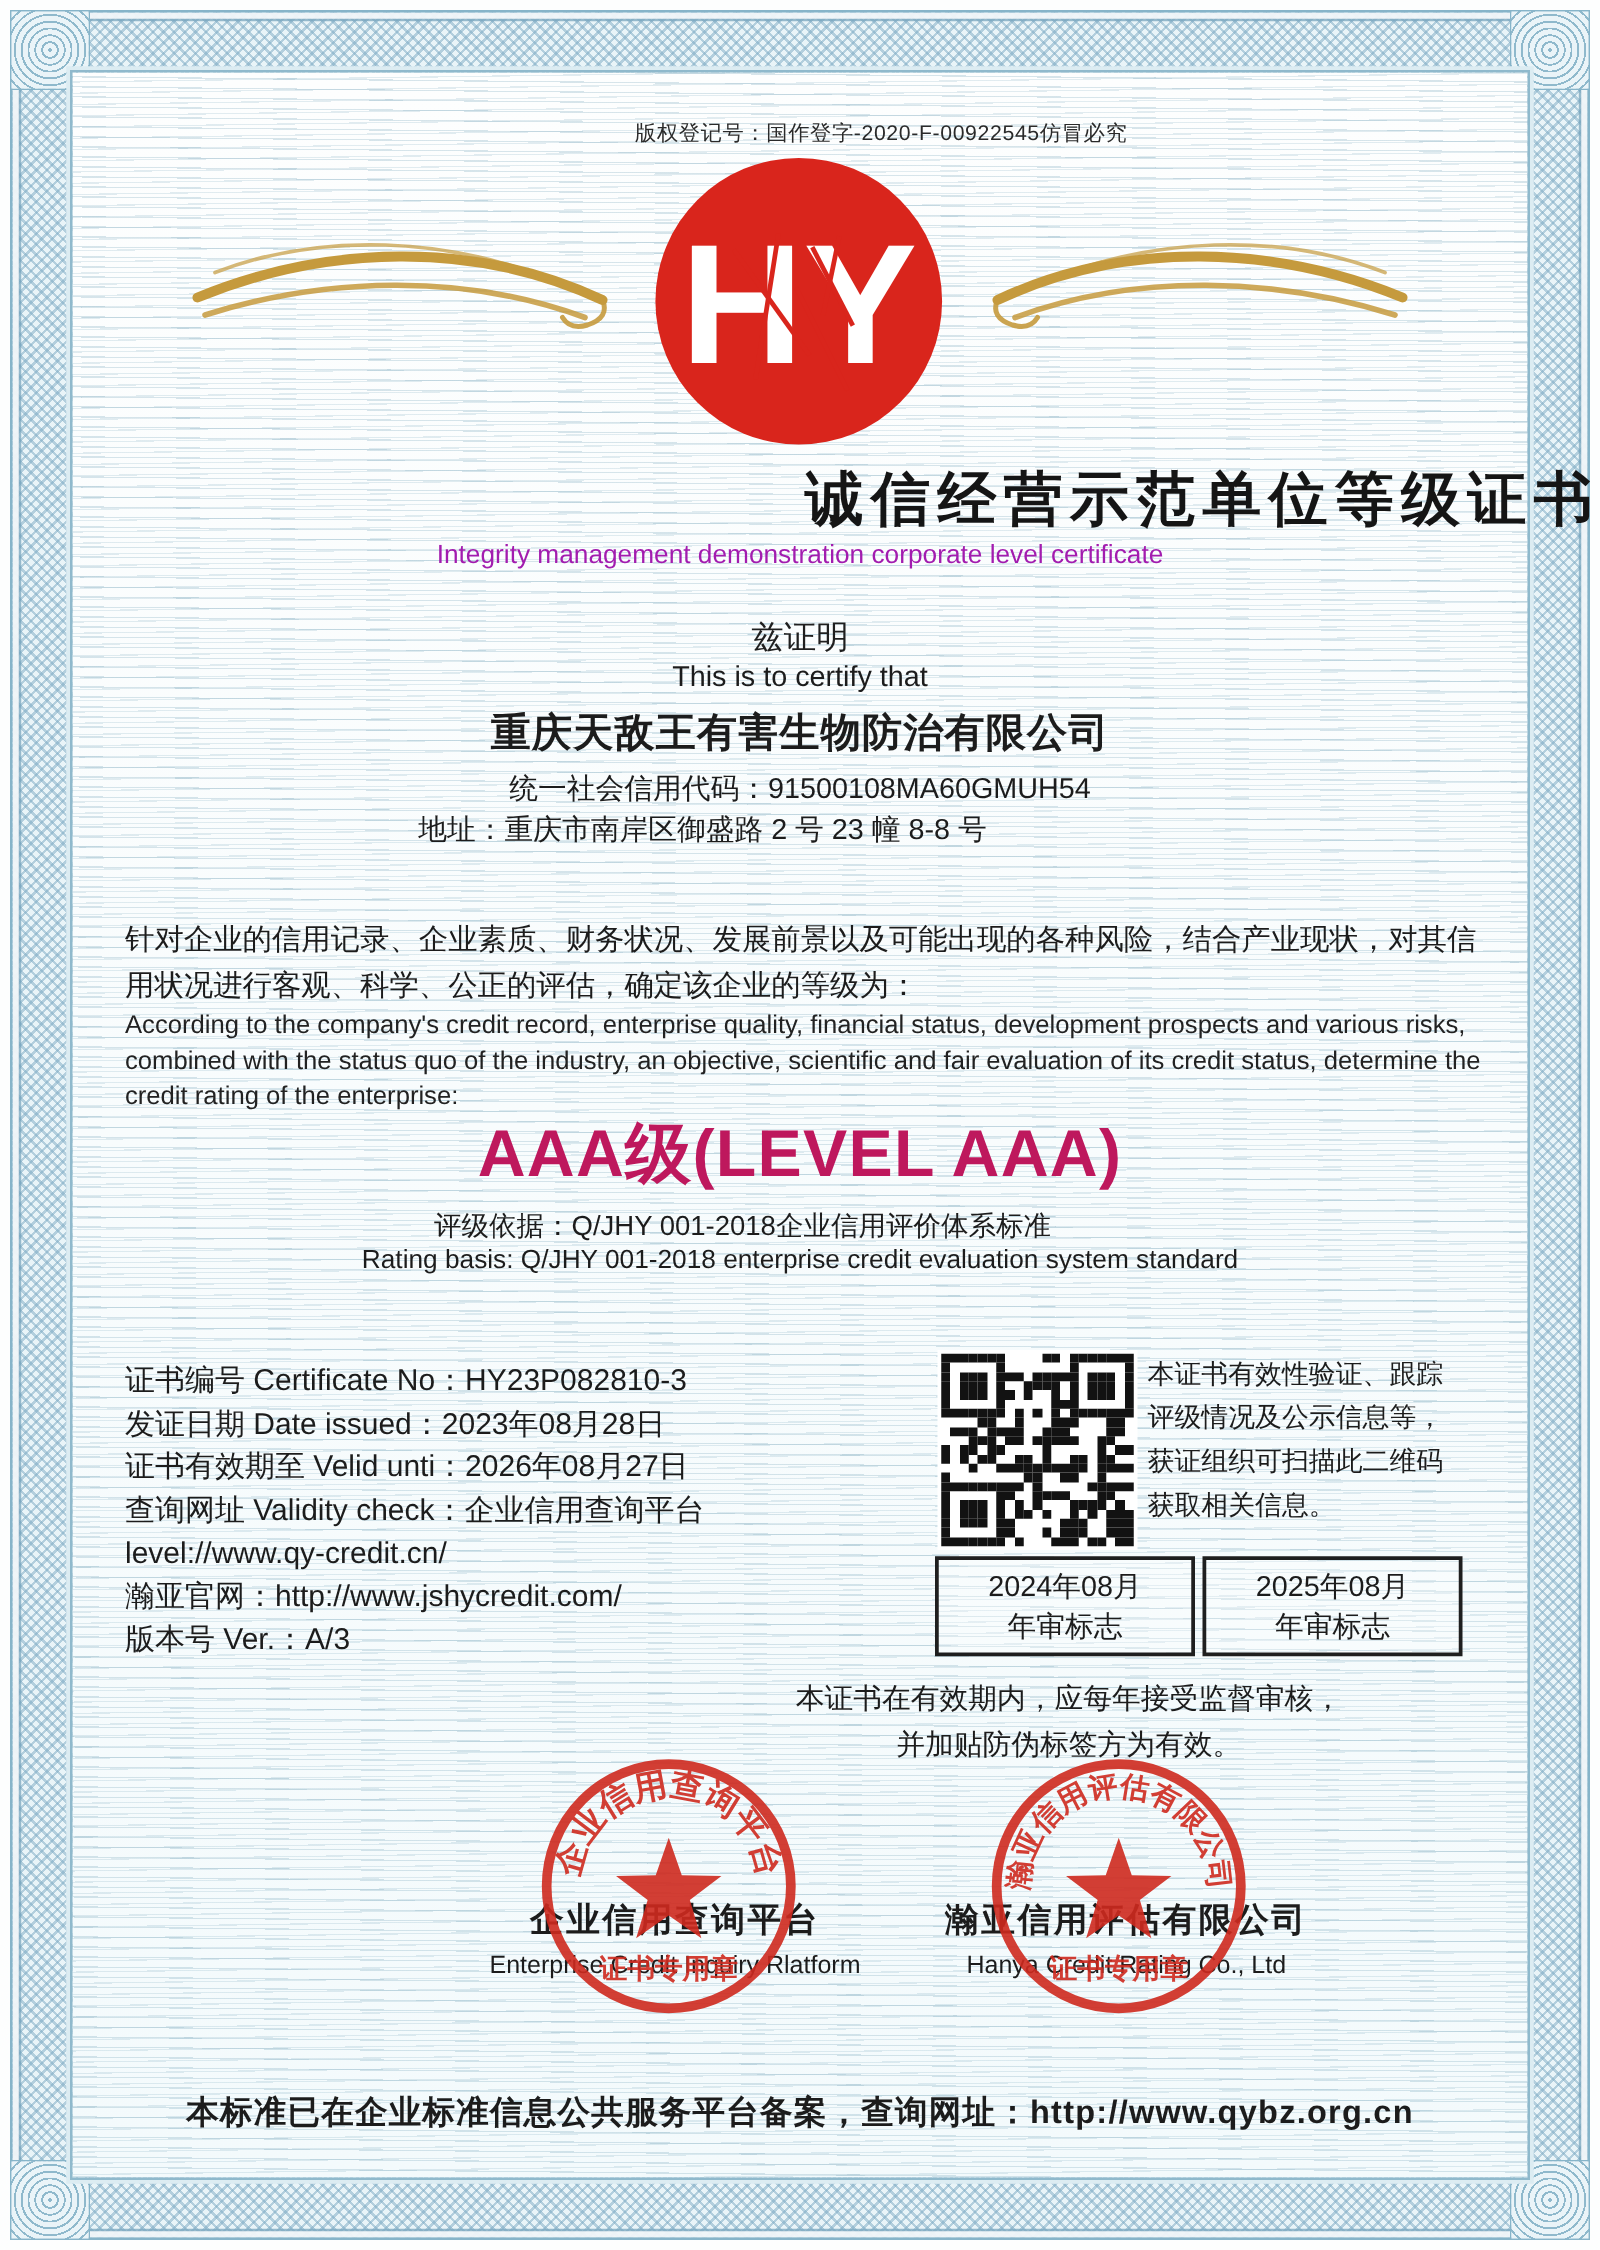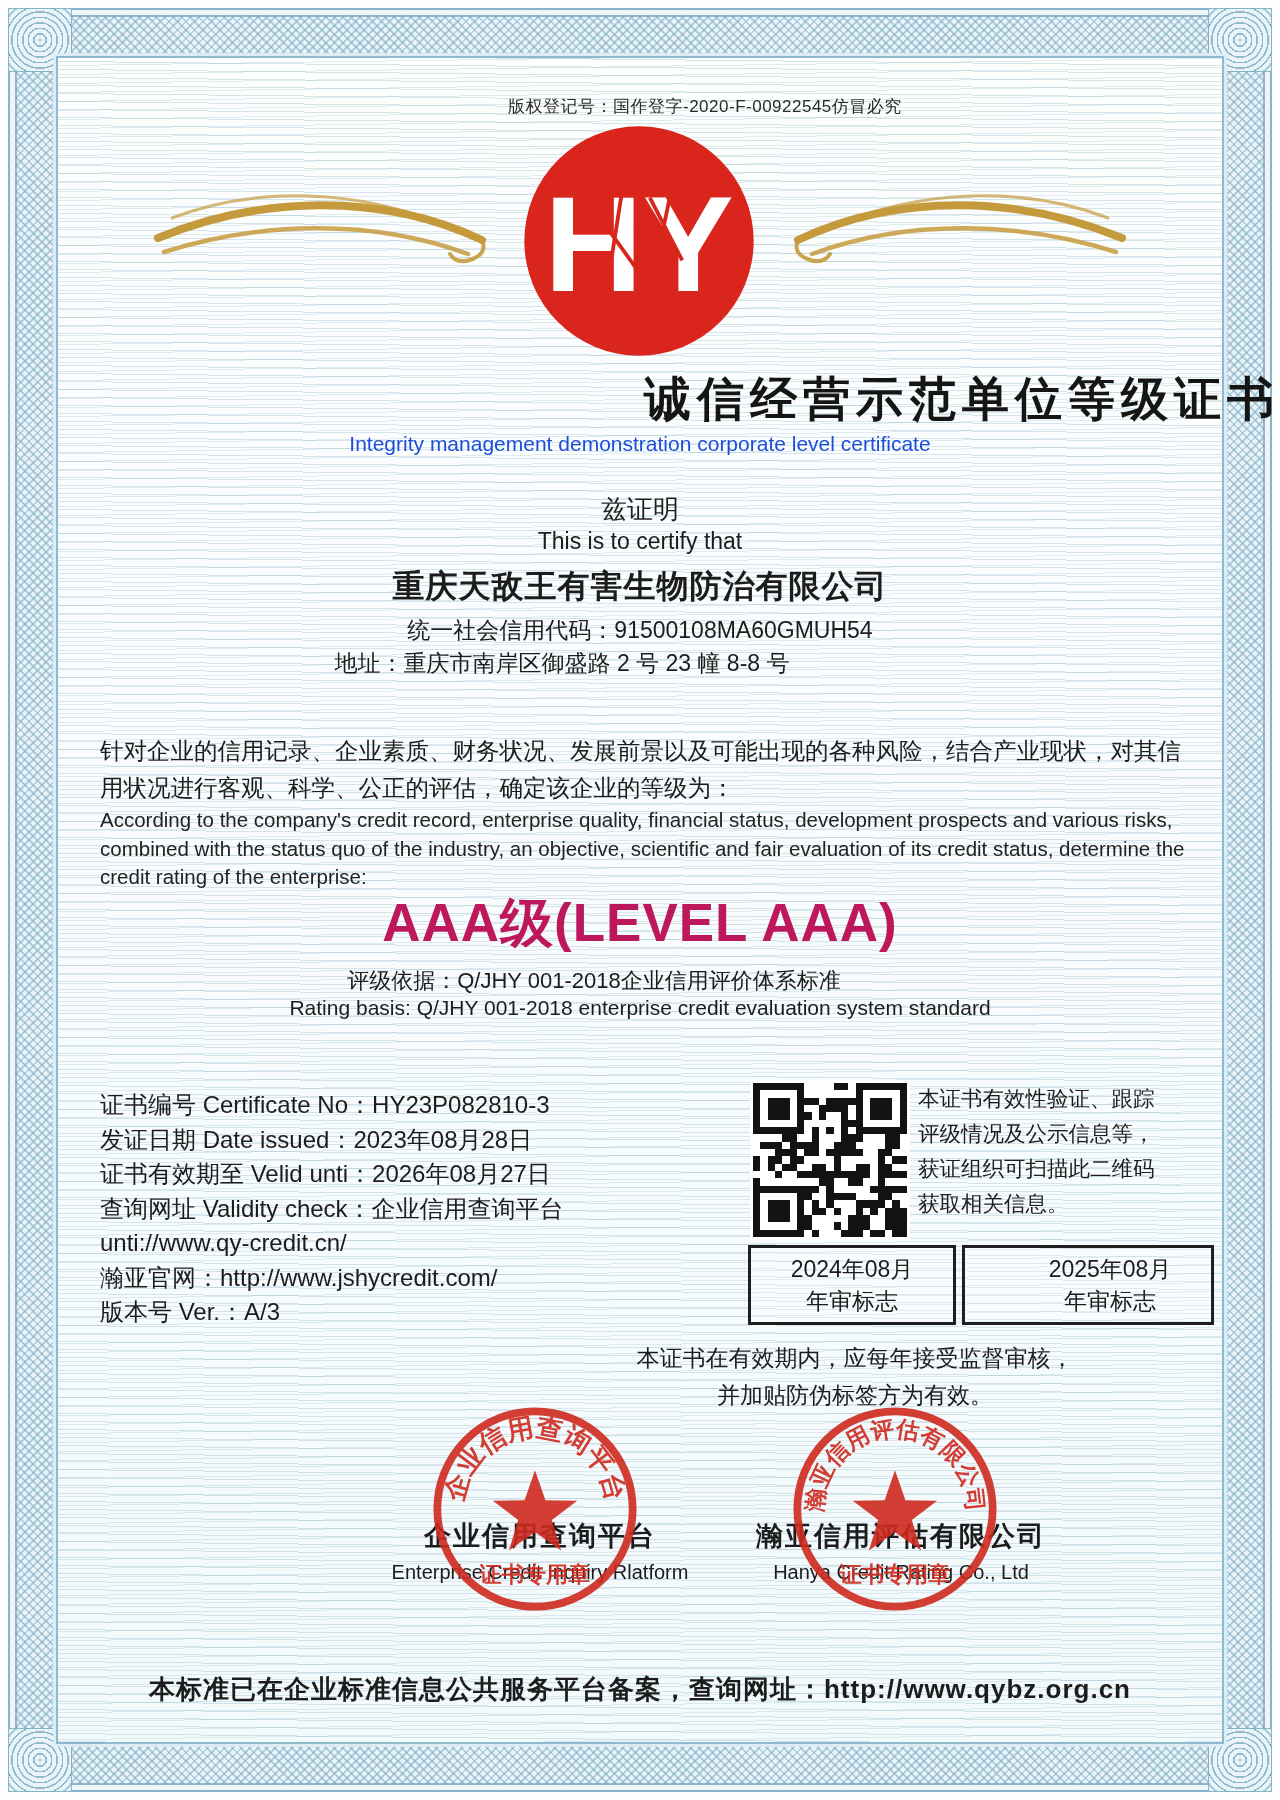--- a/index.html
+++ b/index.html
@@ -35,21 +35,21 @@
     border:1px solid #86b4c9;
   }
   
   .copyright{ top:95px; left:508px; font-size:17px; letter-spacing:.5px; color:#2a2a2a; }
   .logo{ top:122px; left:520px; width:238px; height:238px; }
   .flourish{ top:188px; width:340px; height:100px; }
   .flourish.left{ left:150px; transform:scaleX(-1); }
   .flourish.right{ left:790px; }
   .title-zh{ top:368px; left:0; width:1280px; text-align:right;
     font-size:47px; font-weight:700; letter-spacing:6px; color:#151515; }
-  .title-en{ top:432px; left:0; width:1280px; text-align:center; font-size:21px; color:#1d4ed8; }
+  .title-en{ top:432px; left:0; width:1280px; text-align:center; font-size:21px; color:#a21caf; }
   .certify-zh{ top:492px; left:0; width:1280px; text-align:center; font-size:26px; color:#1f1f1f; }
   .certify-en{ top:528px; left:0; width:1280px; text-align:center; font-size:23px; }
   .company{ top:565px; left:0; width:1280px; text-align:center; font-size:32px; font-weight:800; letter-spacing:1px; }
   .credit-code{ top:615px; left:0; width:1280px; text-align:center; font-size:23px; font-weight:500; }
   .address{ top:648px; left:0; width:1124px; text-align:center; font-size:23px; font-weight:500; }
   .para-zh{ top:733px; left:100px; width:1085px; font-size:23.5px; line-height:37px; font-weight:500; }
   .para-en{ top:806px; left:100px; width:1085px; font-size:20.5px; line-height:28.5px; color:#222; }
   .level{ top:888px; left:0; width:1280px; text-align:center;
     font-size:53px; font-weight:800; letter-spacing:1px; color:#be185d; }
   .basis-zh{ top:966px; left:0; width:1188px; text-align:center; font-size:22px; font-weight:500; }
@@ -58,21 +58,21 @@
   
   .qr{ top:1080px; left:750px; width:154px; height:154px;
     display:grid; grid-template-columns:repeat(21,1fr); grid-auto-rows:1fr;
     background:#fff; padding:3px; }
   .qr i{ display:block; }
   .qr i.b{ background:#121212; }
   .qr-note{ top:1082px; left:918px; width:242px; font-size:21.5px; line-height:35px; font-weight:500; }
   .mark-box{ top:1245px; width:202px; height:74px; border:3px solid #1f1f1f;
     display:flex; flex-direction:column; align-items:center; justify-content:center;
     font-size:23px; font-weight:500; line-height:32px; background:rgba(255,255,255,.25); }
-  .mark-box.m0{ left:748px; } .mark-box.m1{ left:962px;padding-left:44px; }
+  .mark-box.m0{ left:748px; } .mark-box.m1{ left:962px; }
   .annual-note{ top:1340px; left:620px; width:470px; text-align:center;
     font-size:23px; line-height:37px; font-weight:500; }
   
   .seal{ width:222px; height:222px; opacity:.90; }
   .seal.left{ top:1398px; left:424px; }
   .seal.right{ top:1398px; left:784px; }
   .issuer{ text-align:center; }
   .issuer.left{ top:1518px; left:360px; width:360px; }
   .issuer.right{ top:1518px; left:718px; width:366px; }
   .issuer .zh{ font-size:27px; font-weight:800; letter-spacing:2px; }
@@ -136,21 +136,21 @@
   <div class="abs para-en">According to the company's credit record, enterprise quality, financial status, development prospects and various risks, combined with the status quo of the industry, an objective, scientific and fair evaluation of its credit status, determine the credit rating of the enterprise:</div>
   <div class="abs level">AAA级(LEVEL AAA)</div>
   <div class="abs basis-zh">评级依据：Q/JHY 001-2018企业信用评价体系标准</div>
   <div class="abs basis-en">Rating basis: Q/JHY 001-2018 enterprise credit evaluation system standard</div>
 
   <div class="abs details">
     <div>证书编号 Certificate No：HY23P082810-3</div>
     <div>发证日期 Date issued：2023年08月28日</div>
     <div>证书有效期至 Velid unti：2026年08月27日</div>
     <div>查询网址 Validity check：企业信用查询平台</div>
-    <div>unti://www.qy-credit.cn/</div>
+    <div>level://www.qy-credit.cn/</div>
     <div>瀚亚官网：http://www.jshycredit.com/</div>
     <div>版本号 Ver.：A/3</div>
   </div>
 
   <div class="abs qr">
       <i class="b"></i>
       <i class="b"></i>
       <i class="b"></i>
       <i class="b"></i>
       <i class="b"></i>

